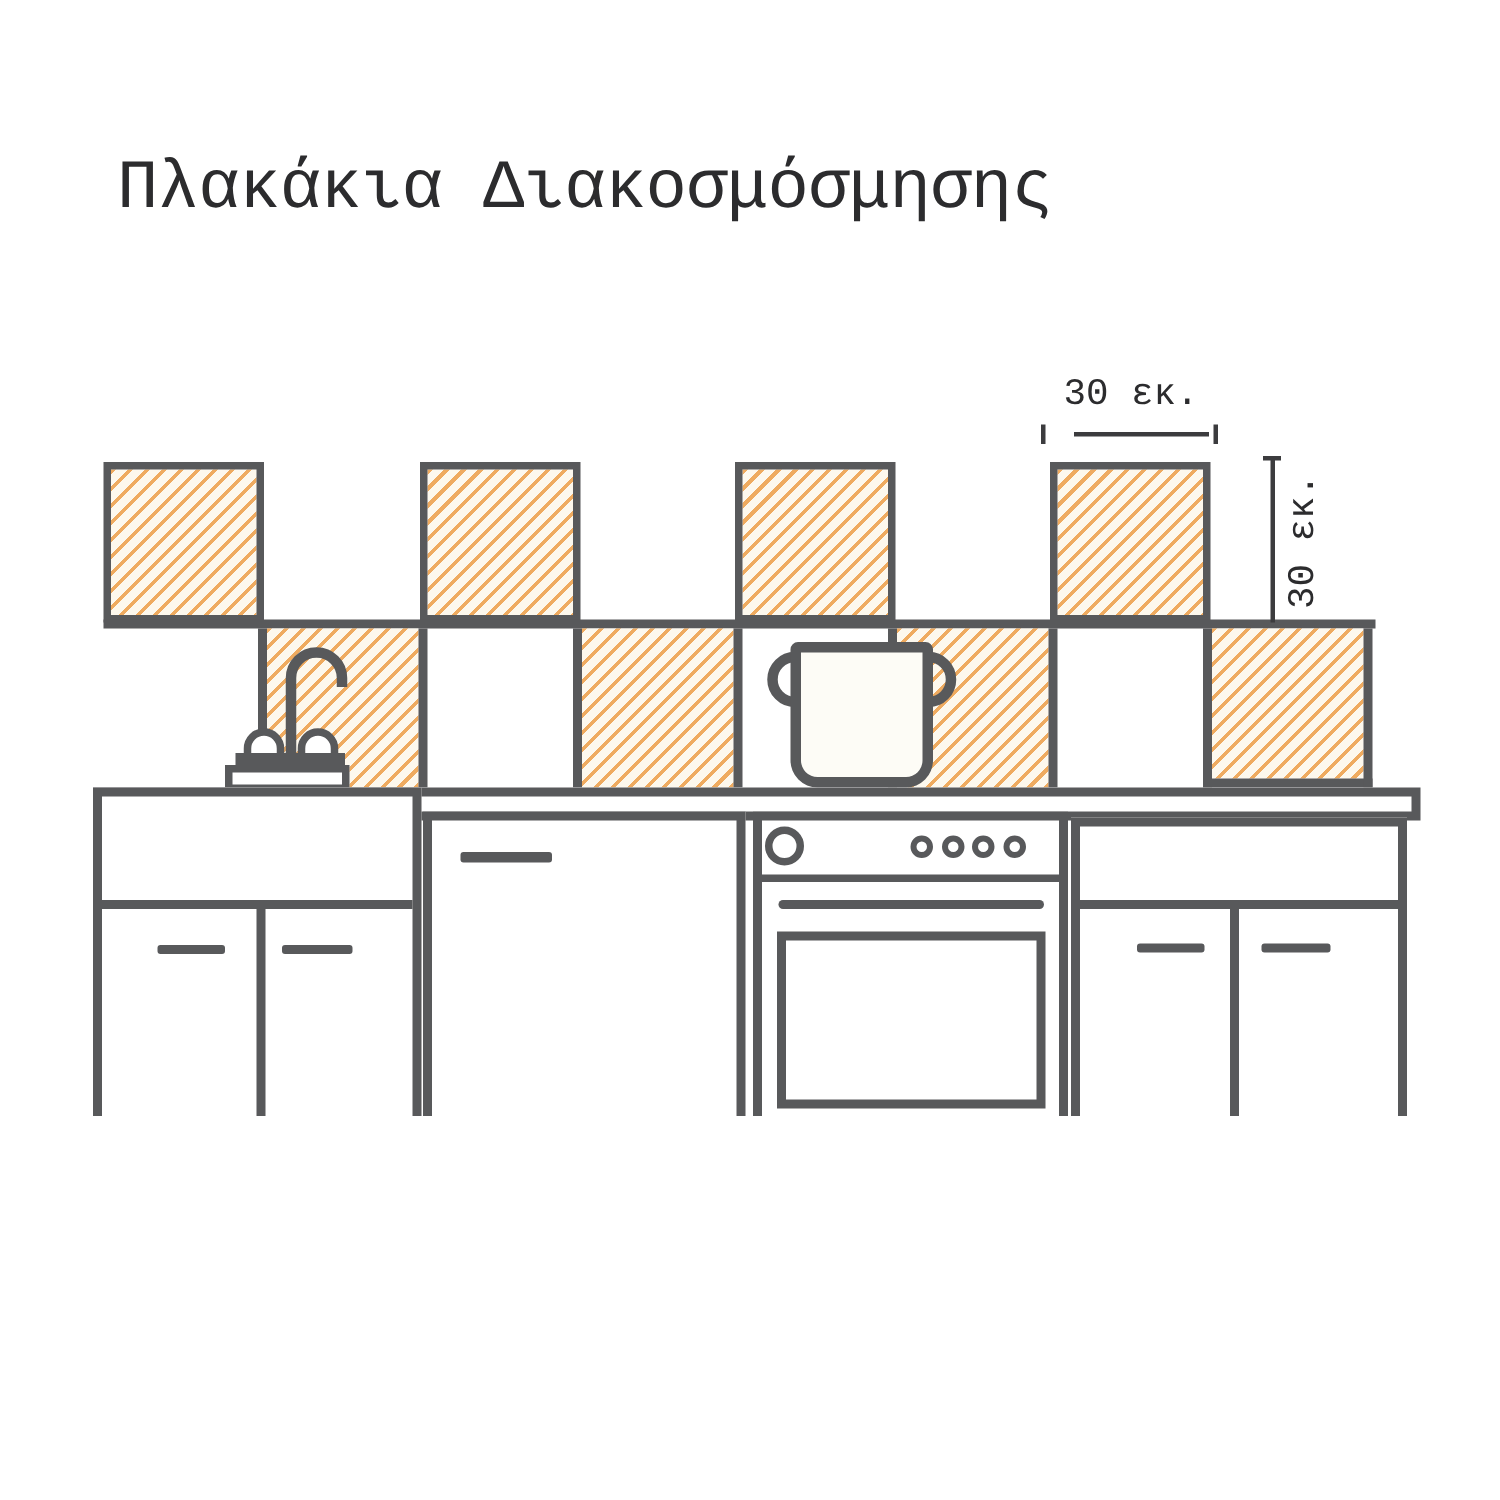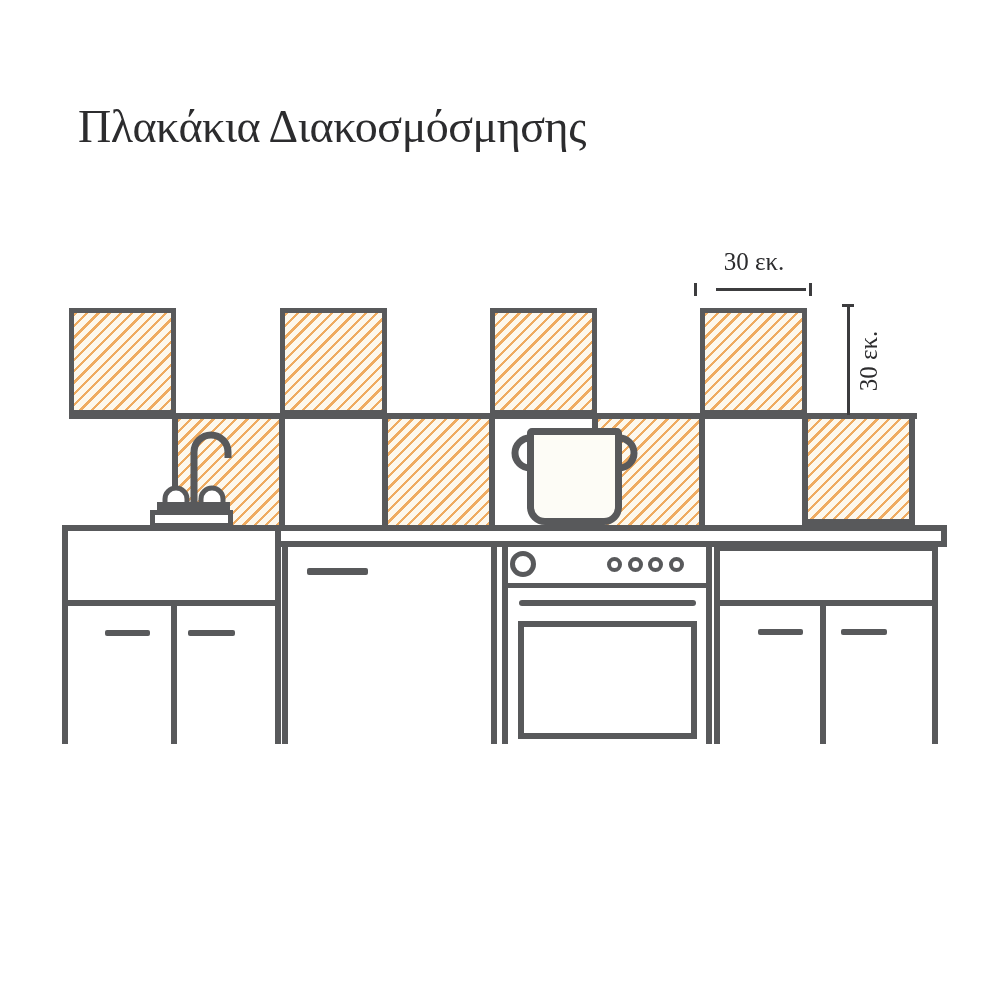--- a/index.html
+++ b/index.html
@@ -7,21 +7,21 @@
     --dim:#3c3c3e;
     --text:#2c2c2e;
     --hatch:#efab60;
     --tilefill:#fdf8ed;
     --bg:#ffffff;
     --shadow:#ececec;
   }
   html,body{margin:0;padding:0;background:var(--bg);}
   #canvas{
     position:relative;width:1000px;height:744px;background:var(--bg);
-    overflow:hidden;font-family:Liberation Serif, serif;
+    overflow:hidden;font-family:Liberation Mono, monospace;
   }
   .abs{position:absolute;box-sizing:border-box;}
   .hatch{
     background:repeating-linear-gradient(135deg,
       var(--hatch) 0px, var(--hatch) 2.4px,
       var(--tilefill) 2.4px, var(--tilefill) 8px);
   }
   .tile-r1{top:308px;width:107px;height:107px;border:5px solid var(--outline);}
   .r2cell{top:419px;height:106px;width:113px;
     border-left:6px solid var(--outline);border-right:6px solid var(--outline);}

